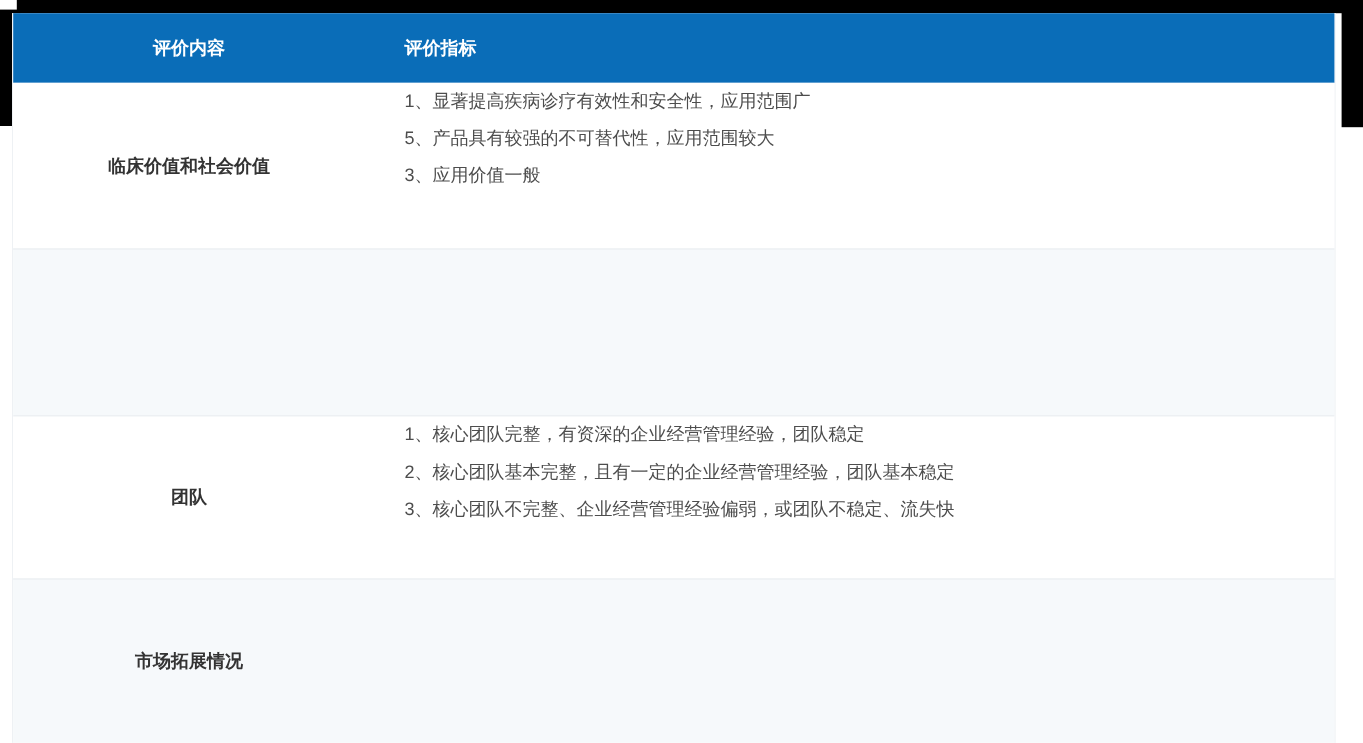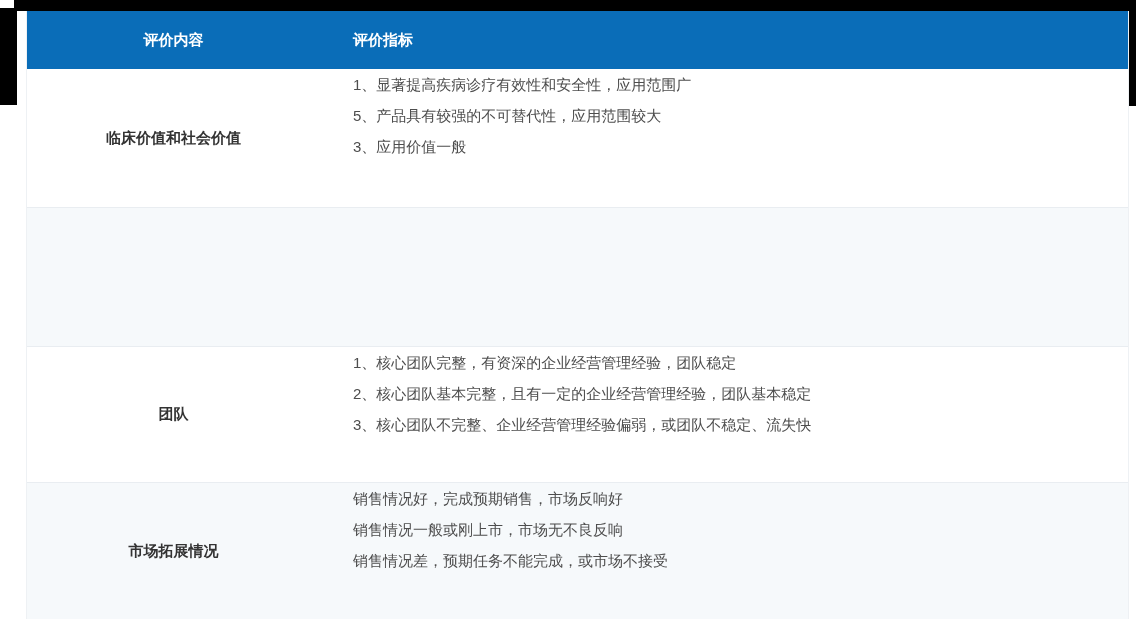--- a/index.html
+++ b/index.html
@@ -31,21 +31,21 @@
     background: #000000;
   }
   .decor-right {
     position: absolute;
     left: 1118px; top: 0;
     width: 18px; height: 106px;
     background: #000000;
   }
   .eval-table {
     position: absolute;
-    left: 26px; top: 11px;
+    left: 10px; top: 11px;
     width: 1101px;
     background: #ffffff;
     border-left: 1px solid #eef1f4;
     border-right: 1px solid #eef1f4;
     border-bottom: 1px solid #e9edf1;
     box-sizing: content-box;
   }
   .thead {
     display: flex;
     align-items: center;
@@ -134,21 +134,16 @@
       <div class="category-cell">团队</div>
       <div class="indicators-cell">
         <div class="indicator-line">1、核心团队完整，有资深的企业经营管理经验，团队稳定</div>
         <div class="indicator-line">2、核心团队基本完整，且有一定的企业经营管理经验，团队基本稳定</div>
         <div class="indicator-line">3、核心团队不完整、企业经营管理经验偏弱，或团队不稳定、流失快</div>
       </div>
     </div>
 
     <div class="trow r4">
       <div class="category-cell">市场拓展情况</div>
-      <div class="indicators-cell">
-        <div class="indicator-line">销售情况好，完成预期销售，市场反响好</div>
-        <div class="indicator-line">销售情况一般或刚上市，市场无不良反响</div>
-        <div class="indicator-line">销售情况差，预期任务不能完成，或市场不接受</div>
-      </div>
     </div>
 
   </div>
 </div>
 
 </body></html>

